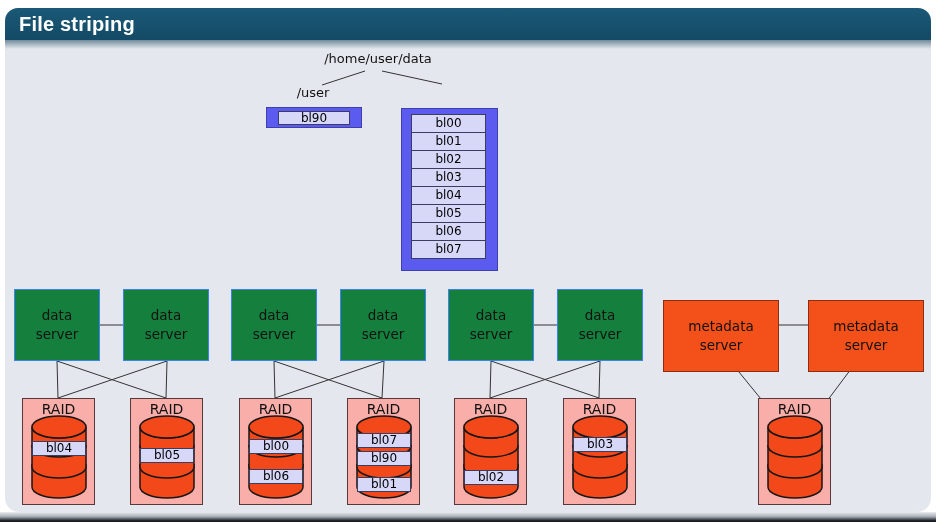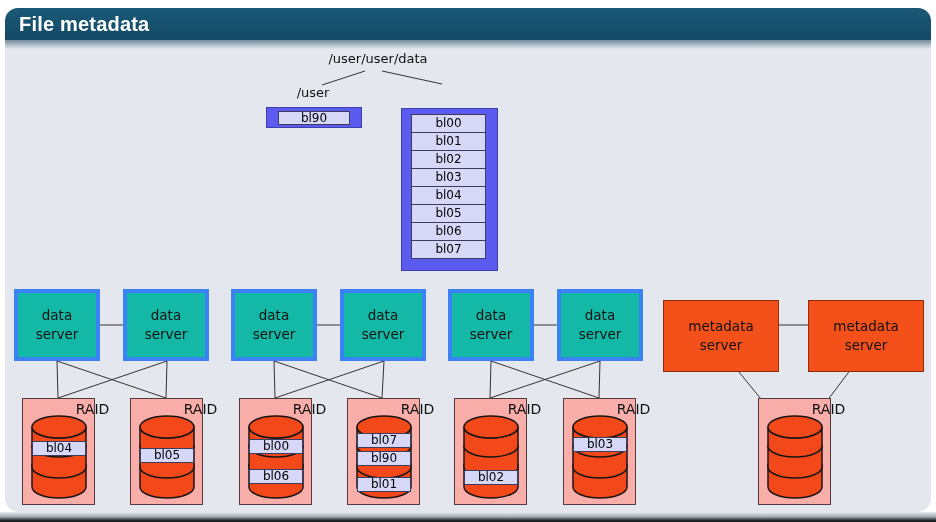--- a/index.html
+++ b/index.html
@@ -19,40 +19,40 @@
   
   .fbox{position:absolute;background:#5b5bf0;border:1px solid #3f3fae;box-sizing:border-box;}
   .chip{background:#d7d8f8;border:1px solid #3c3c5e;box-sizing:border-box;
         font-size:12px;line-height:16px;text-align:center;color:#000;}
   .bigcol{position:absolute;left:9px;top:6px;width:75px;}
   .bigcol .chip{width:75px;height:19px;line-height:17px;margin-top:-1px;}
   
   .server{position:absolute;top:289px;height:72px;box-sizing:border-box;
           display:flex;align-items:center;justify-content:center;text-align:center;
           font-size:13.5px;line-height:19px;white-space:pre-line;}
-  .dserver{width:86px;background:#14b8a6;border:4px solid #3b82f6;}
+  .dserver{width:86px;background:#15803d;border:1px solid #3b82f6;}
   .mserver{width:116px;background:#f4511a;border:1px solid #8c2d10;margin-top:11px;}
   
   .raid{position:absolute;top:398px;width:73px;height:107px;box-sizing:border-box;
         background:#f9aeaa;border:1px solid #55393b;}
   .raid .rl{position:absolute;top:2px;left:0;width:100%;text-align:center;
-            font-size:14px;line-height:16px;padding-left:34px;}
+            font-size:14px;line-height:16px;}
   .raid .disk{position:absolute;left:6px;top:14px;width:60px;height:88px;}
   .raid .chip{position:absolute;left:9px;width:54px;height:15px;line-height:13px;font-size:12px;}
   .winedge{position:absolute;left:0;top:512px;width:936px;height:10px;
            background:linear-gradient(#e9ebef 0%,#aab0b8 45%,#555c64 70%,#23272c 85%,#101214 100%);}
 </style>
 </head>
 <body>
 
 <div class="page">
   <div class="panel"></div>
 
   <div class="titlebar">
-    <span>File metadata</span>
+    <span>File striping</span>
   </div>
   <div class="barshadow"></div>
 
   <svg class="wires" viewBox="0 0 936 522" xmlns="http://www.w3.org/2000/svg">
     <g stroke="#333" stroke-width="1" fill="none">
 
       <line x1="365" y1="71" x2="322" y2="85"></line>
       <line x1="382" y1="71" x2="442" y2="84"></line>
 
       <line x1="100" y1="325" x2="123" y2="325"></line>
@@ -73,21 +73,21 @@
       <line x1="491" y1="361" x2="490" y2="398"></line>
       <line x1="491" y1="361" x2="599" y2="398"></line>
       <line x1="600" y1="361" x2="490" y2="398"></line>
       <line x1="600" y1="361" x2="599" y2="398"></line>
 
       <line x1="730" y1="361" x2="761" y2="399"></line>
       <line x1="857" y1="361" x2="827" y2="401"></line>
     </g>
   </svg>
 
-  <div class="lbl" style="left:302px;top:51px;width:152px;">/user/user/data</div>
+  <div class="lbl" style="left:302px;top:51px;width:152px;">/home/user/data</div>
   <div class="lbl" style="left:283px;top:85px;width:60px;">/user</div>
   <div class="lbl" style="left:424px;top:85px;width:48px;margin-top:35px;">/big</div>
 
   <div class="fbox" style="left:266px;top:107px;width:96px;height:21px;">
     <div class="chip" style="position:absolute;left:11px;top:3px;width:72px;height:14px;line-height:12px;">bl90</div>
   </div>
 
   <div class="fbox" style="left:401px;top:108px;width:97px;height:163px;">
     <div class="bigcol">
       <div class="chip">bl00</div>

